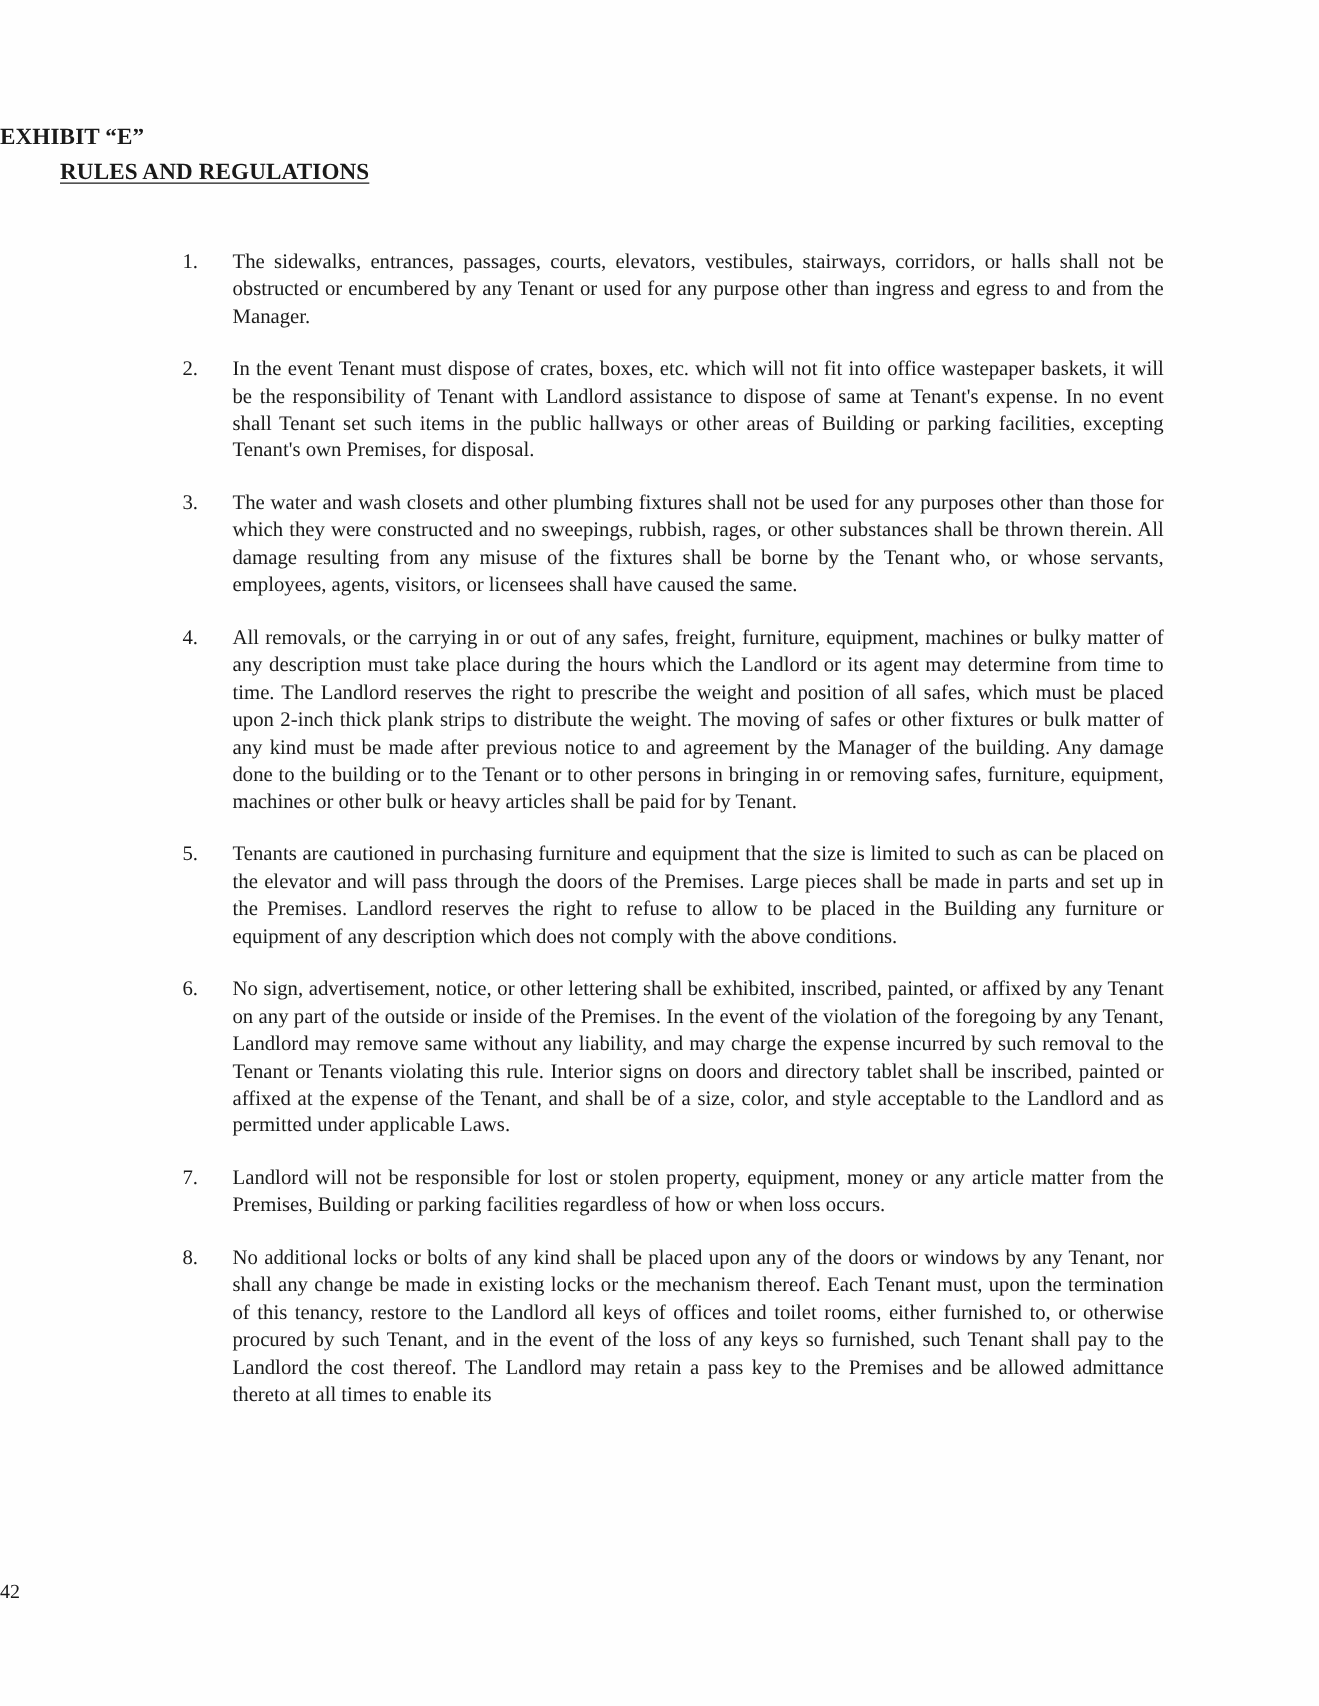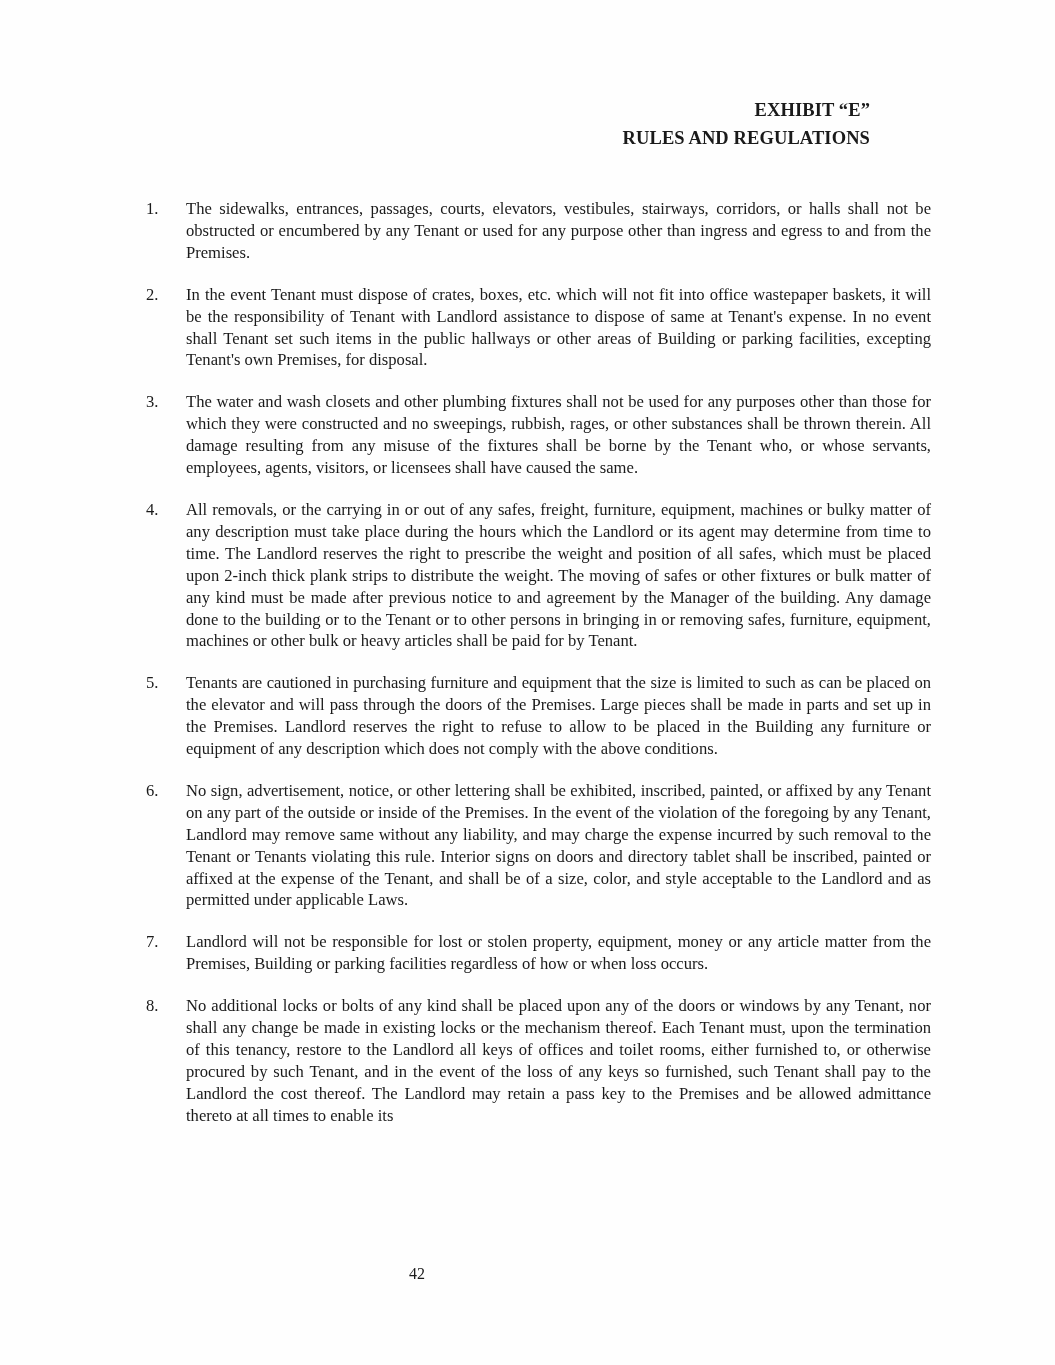--- a/index.html
+++ b/index.html
@@ -19,27 +19,27 @@
       position: absolute;
       left: 0; top: 0;
       width: 1055px;
       height: 1365px;
       background: #fefefe;
     }
     .heading {
       position: absolute;
       left: 0;
       width: 870px;
-      text-align: right;
+      text-align: left;
       font-weight: bold;
       font-size: 18.5px;
       letter-spacing: 0.1px;
     }
     .heading.h1 { top: 100px; }
-    .heading.h2 { top: 128px; text-underline-offset: 3px; }
+    .heading.h2 { top: 128px; text-decoration: underline; text-underline-offset: 3px; margin-left: 48px; }
     .rules {
       position: absolute;
       left: 0;
       top: 198px;
       width: 1055px;
     }
     .rule {
       position: relative;
       margin-left: 186px;
       width: 745px;
@@ -53,35 +53,35 @@
       left: -40px;
       top: 0;
       width: 30px;
     }
     .rule + .rule { margin-top: 20px; }
     .page-number {
       position: absolute;
       top: 1265px;
       left: 0;
       width: 834px;
-      text-align: center;
+      text-align: left;
       font-size: 16px;
     }
   </style>
 </head>
 <body>
 
 <div class="page">
   <div class="heading h1">EXHIBIT “E”</div>
   <div class="heading h2">RULES AND REGULATIONS</div>
 
   <div class="rules">
     <div class="rule">
       <span class="num">1.</span>
-      <span>The sidewalks, entrances, passages, courts, elevators, vestibules, stairways, corridors, or halls shall not be obstructed or encumbered by any Tenant or used for any purpose other than ingress and egress to and from the Premises.</span>
+      <span>The sidewalks, entrances, passages, courts, elevators, vestibules, stairways, corridors, or halls shall not be obstructed or encumbered by any Tenant or used for any purpose other than ingress and egress to and from the Manager.</span>
     </div>
     <div class="rule">
       <span class="num">2.</span>
       <span>In the event Tenant must dispose of crates, boxes, etc. which will not fit into office wastepaper baskets, it will be the responsibility of Tenant with Landlord assistance to dispose of same at Tenant's expense. In no event shall Tenant set such items in the public hallways or other areas of Building or parking facilities, excepting Tenant's own Premises, for disposal.</span>
     </div>
     <div class="rule">
       <span class="num">3.</span>
       <span>The water and wash closets and other plumbing fixtures shall not be used for any purposes other than those for which they were constructed and no sweepings, rubbish, rages, or other substances shall be thrown therein. All damage resulting from any misuse of the fixtures shall be borne by the Tenant who, or whose servants, employees, agents, visitors, or licensees shall have caused the same.</span>
     </div>
     <div class="rule">

